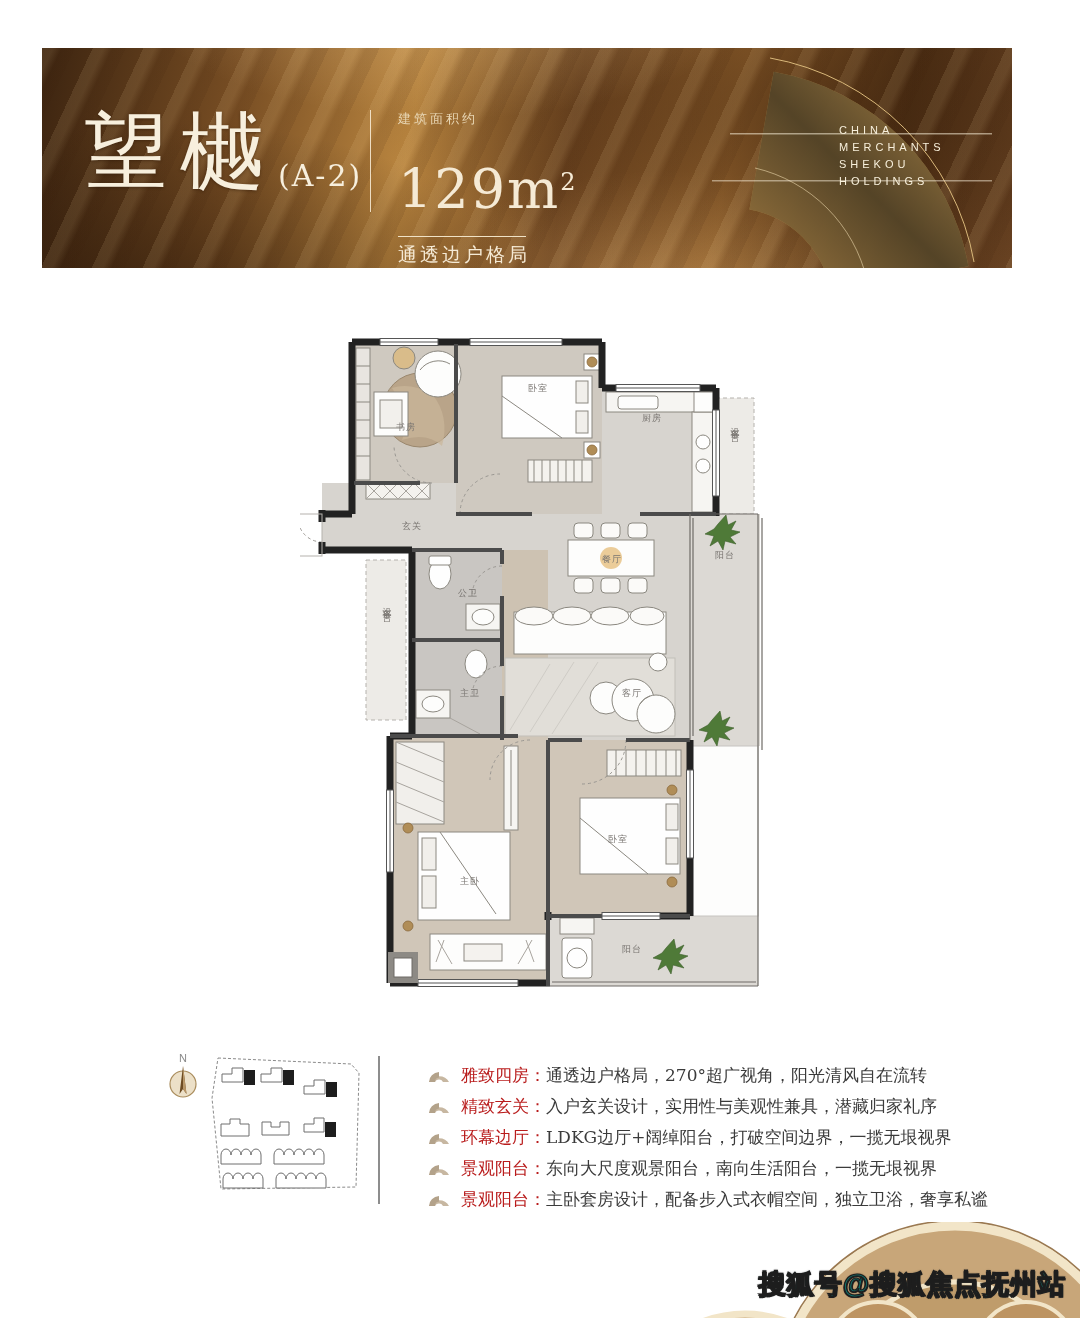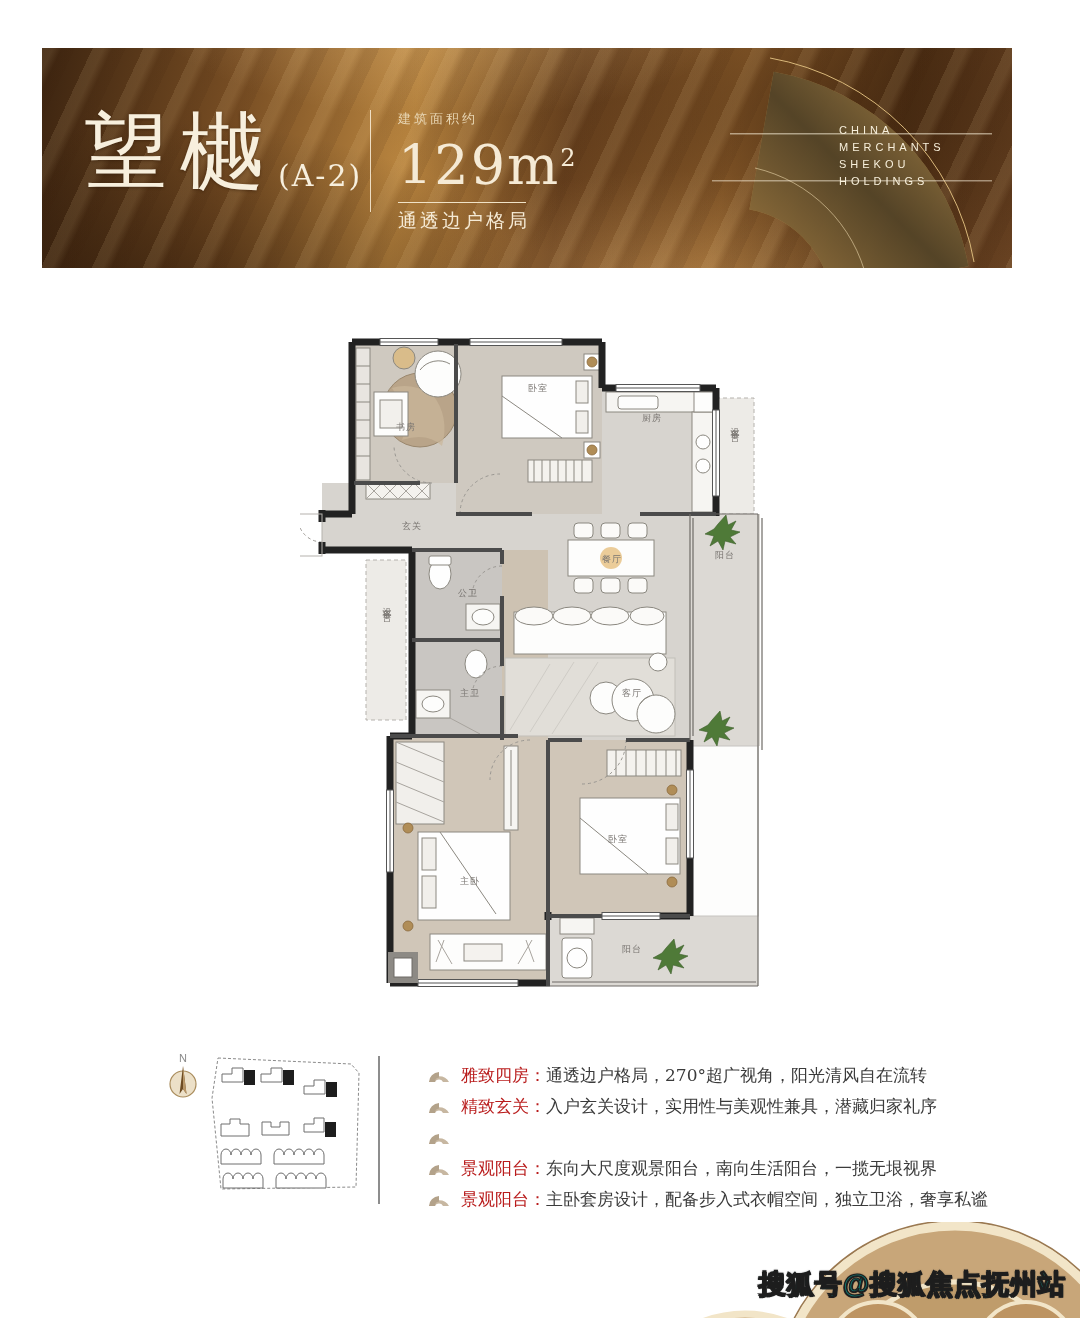--- a/index.html
+++ b/index.html
@@ -14,21 +14,21 @@
       radial-gradient(ellipse 420px 200px at 65% 110%, rgba(230,185,120,.30), transparent 60%),
       linear-gradient(100deg,#3c2410 0%,#774d23 20%,#b9853f 38%,#6e4520 54%,#96642e 70%,#4e2f14 87%,#6b4423 100%);}
   .banner .silk{position:absolute;inset:0;
       background:repeating-linear-gradient(115deg, rgba(255,222,165,.10) 0 10px, rgba(60,30,10,.10) 18px 30px, transparent 30px 46px);}
   .title-zone{position:absolute;left:42px;top:58px;color:#f7efdd;font-family:"DejaVu Serif","Liberation Serif",serif;}
   .main-title{font-size:84px;line-height:90px;letter-spacing:12px;text-shadow:0 1px 3px rgba(40,20,5,.45);}
   .unit-code{font-size:30px;letter-spacing:2px;vertical-align:-6px;margin-left:2px;}
   .v-div{position:absolute;left:328px;top:62px;width:1px;height:102px;background:rgba(250,240,220,.85);}
   .area-zone{position:absolute;left:356px;top:62px;color:#f5ead5;font-family:"DejaVu Serif","Liberation Serif",serif;}
   .area-label{font-size:13px;letter-spacing:3px;color:#e8d6b4;}
-  .area-value{font-size:54px;line-height:60px;letter-spacing:2px;margin-top:0;}
+  .area-value{font-size:54px;line-height:80px;letter-spacing:2px;margin-top:14px;}
   .area-value sup{font-size:24px;vertical-align:18px;}
   .area-rule{width:128px;height:1px;background:#f0e2c6;margin:6px 0 5px 0;}
   .layout-desc{font-size:19px;letter-spacing:3px;}
   .brand-fan{position:absolute;right:0;top:0;width:300px;height:220px;}
   .brand-lines{position:absolute;left:797px;top:74px;width:180px;color:#f8f0dc;
      font-size:11px;letter-spacing:4px;line-height:17px;font-family:"Liberation Sans",sans-serif;}
   
   .plan-wrap{position:absolute;left:300px;top:318px;width:480px;height:692px;}
   .plan-wrap svg{display:block;}
   .roomlabel{font-size:9px;fill:#7a7672;letter-spacing:1px;font-family:"Liberation Sans",sans-serif;}
@@ -360,20 +360,21 @@
         <path d="M2,14 A11,10 0 0 1 22,14 L16,14 A4.5,4.5 0 0 0 8,14 Z" fill="#c7b7a1"></path>
         <path d="M2,14 A11,10 0 0 1 12,4 L12,9.5 A4.5,4.5 0 0 0 8,14 Z" fill="#b3a28a"></path>
       </svg>
     <div class="feature-text"><b>精致玄关：</b><span>入户玄关设计，实用性与美观性兼具，潜藏归家礼序</span></div>
   </div>
   <div class="feature-row">
     <svg class="fan-ico" width="24" height="16" viewBox="0 0 24 16">
         <path d="M2,14 A11,10 0 0 1 22,14 L16,14 A4.5,4.5 0 0 0 8,14 Z" fill="#c7b7a1"></path>
         <path d="M2,14 A11,10 0 0 1 12,4 L12,9.5 A4.5,4.5 0 0 0 8,14 Z" fill="#b3a28a"></path>
       </svg>
+    <div class="feature-text"><b>环幕边厅：</b><span>LDKG边厅+阔绰阳台，打破空间边界，一揽无垠视界</span></div>
   </div>
   <div class="feature-row">
     <svg class="fan-ico" width="24" height="16" viewBox="0 0 24 16">
         <path d="M2,14 A11,10 0 0 1 22,14 L16,14 A4.5,4.5 0 0 0 8,14 Z" fill="#c7b7a1"></path>
         <path d="M2,14 A11,10 0 0 1 12,4 L12,9.5 A4.5,4.5 0 0 0 8,14 Z" fill="#b3a28a"></path>
       </svg>
     <div class="feature-text"><b>景观阳台：</b><span>东向大尺度观景阳台，南向生活阳台，一揽无垠视界</span></div>
   </div>
   <div class="feature-row">
     <svg class="fan-ico" width="24" height="16" viewBox="0 0 24 16">

